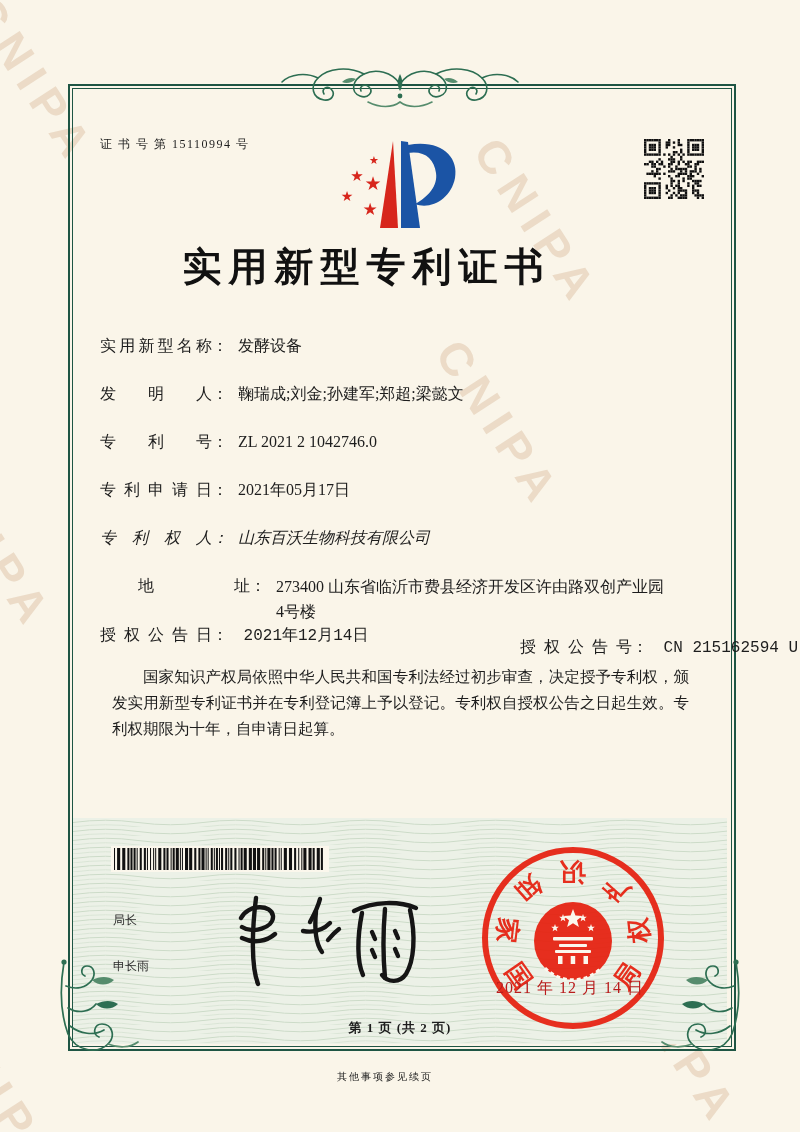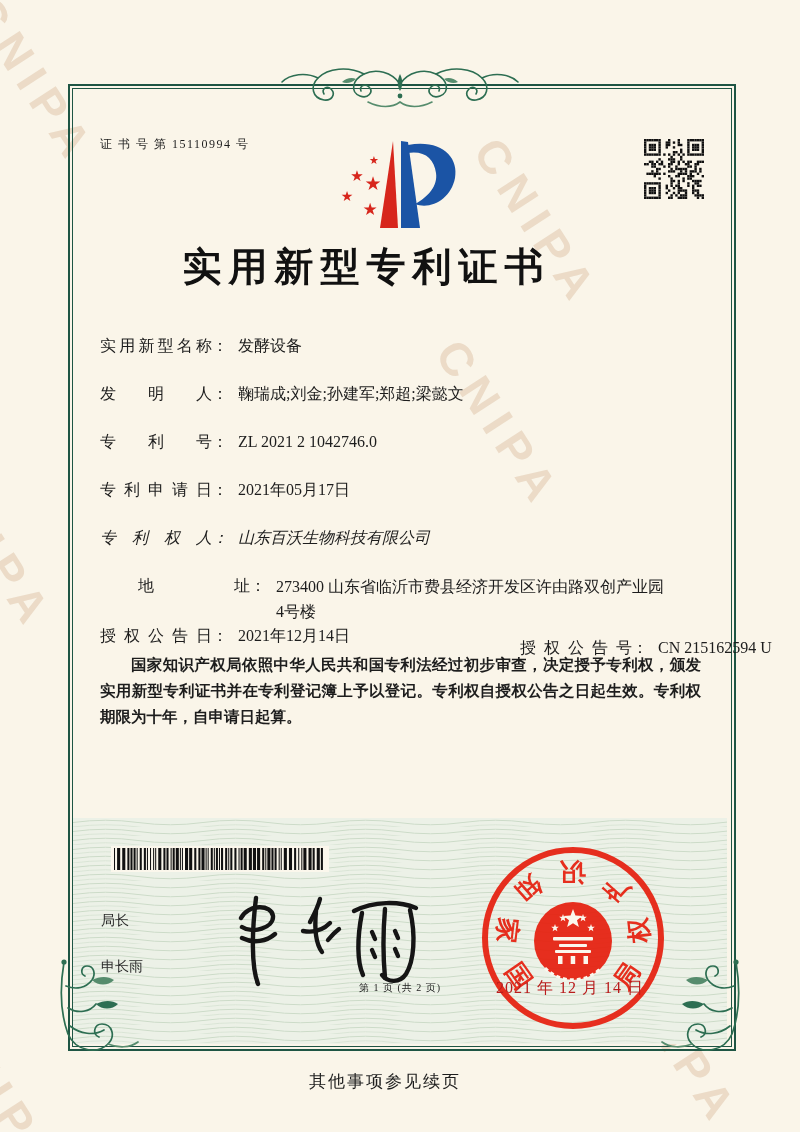--- a/index.html
+++ b/index.html
@@ -20,33 +20,33 @@
          font-size:39px;font-weight:bold;letter-spacing:7px;color:#111;}
   .frow{position:absolute;left:100px;font-size:16px;line-height:24px;white-space:nowrap;}
   .flabel{display:inline-block;width:112px;text-align:justify;text-align-last:justify;
           vertical-align:top;}
   .colon{display:inline-block;vertical-align:top;}
   .fvalue{display:inline-block;margin-left:6px;vertical-align:top;}
   .addr{white-space:normal;width:392px;line-height:25px;}
   .g2{position:absolute;left:420px;top:12px;}
   .bodytext{position:absolute;left:100px;top:652px;width:601px;font-size:15.5px;
             line-height:26px;text-align:justify;}
-  .bodytext p{margin:0;text-indent:2em;font-weight:bold;}
+  .bodytext p{margin:12px;text-indent:2em;}
   .barcode{position:absolute;left:111px;top:846px;width:212px;height:22px;
            background:#fbf7ec;padding:2px 3px;}
-  .signer{position:absolute;left:101px;font-size:14px;
+  .signer{position:absolute;left:113px;font-size:12px;
           font-family:"Liberation Sans","DejaVu Sans",sans-serif;color:#2a2a2a;}
   .signature{position:absolute;left:222px;top:882px;width:215px;height:118px;}
   .seal{position:absolute;left:475px;top:840px;width:196px;height:196px;}
   .sealdate{position:absolute;left:496px;top:978px;font-size:16px;letter-spacing:1px;
             color:#b91c1c;z-index:6;}
-  .pageno{position:absolute;left:68px;top:981px;width:664px;text-align:center;
-          font-size:10px;letter-spacing:1px;}
+  .pageno{position:absolute;left:68px;top:1019px;width:664px;text-align:center;
+          font-size:13px;letter-spacing:1px;font-weight:bold;}
   .contnote{position:absolute;left:68px;top:1070px;width:634px;text-align:center;
-            font-size:17px;letter-spacing:2px;}
+            font-size:10px;letter-spacing:2px;}
   .orn-top{position:absolute;left:272px;top:58px;width:256px;height:54px;}
   .orn-bl{position:absolute;left:50px;top:956px;width:92px;height:100px;}
   .orn-br{position:absolute;left:658px;top:956px;width:92px;height:100px;transform:scaleX(-1);}
 </style>
 </head>
 <body>
 
 <div class="page">
 
   <div class="wm" style="left:4px;top:-14px;">CNIPA</div>
@@ -420,21 +420,21 @@
     <span class="fvalue">2021年05月17日</span>
   </div>
   <div class="frow" style="top:526px;font-style:italic;">
     <span class="flabel">专利权人</span><span class="colon">：</span>
     <span class="fvalue">山东百沃生物科技有限公司</span>
   </div>
   <div class="frow" style="top:574px;margin-left:38px;">
     <span class="flabel">地址</span><span class="colon">：</span>
     <span class="fvalue addr">273400 山东省临沂市费县经济开发区许由路双创产业园4号楼</span>
   </div>
-  <div class="frow" style="top:624px;width:601px;">
+  <div class="frow" style="top:624px;width:601px;font-family:Liberation Mono, monospace;">
     <span>
       <span class="flabel">授权公告日</span><span class="colon">：</span>
       <span class="fvalue">2021年12月14日</span>
     </span>
     <span class="g2">
       <span class="flabel">授权公告号</span><span class="colon">：</span>
       <span class="fvalue">CN 215162594 U</span>
     </span>
   </div>
 

